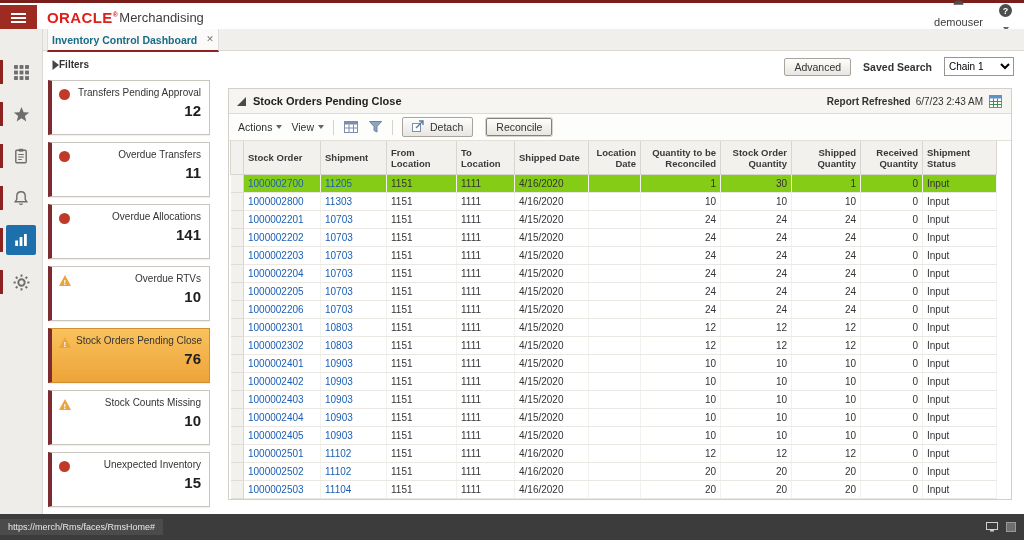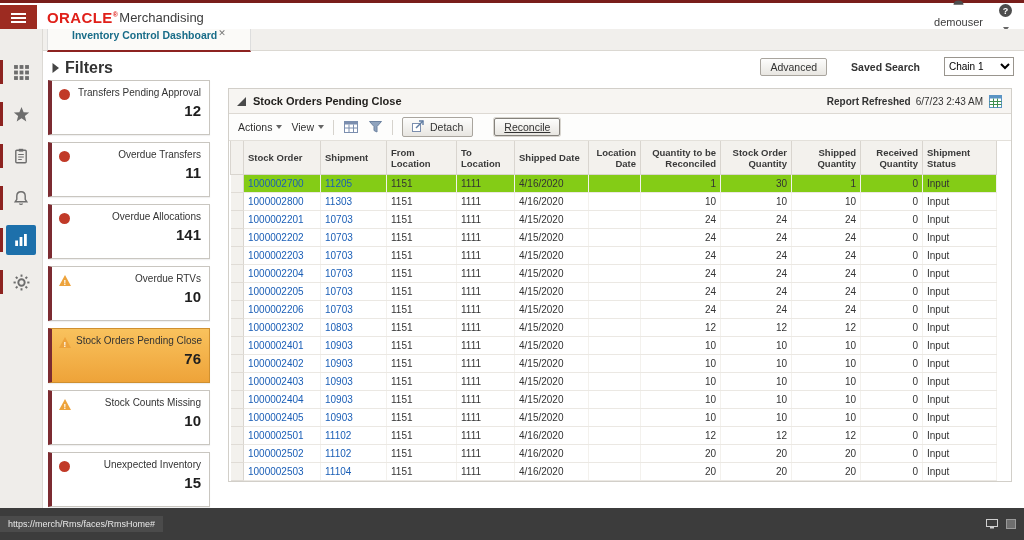--- a/index.html
+++ b/index.html
@@ -18,90 +18,90 @@
   .topbar-right{margin-left:auto;display:flex;align-items:center;gap:16px;padding-right:12px;}
   .user-menu,.help-menu{display:flex;align-items:center;gap:10px;cursor:pointer;font-size:11px;color:#3d3d3d;flex-direction:column;}
   .help-circle{width:13px;height:13px;border-radius:50%;background:#4d4d4d;color:#fff;font-size:9px;
                font-weight:bold;display:flex;align-items:center;justify-content:center;}
   .caret{width:0;height:0;border-left:3.5px solid transparent;border-right:3.5px solid transparent;
          border-top:4px solid #666;display:inline-block;}
 
   
   .tabstrip{position:absolute;top:29px;left:42px;right:0;height:21px;background:#f1efec;
             border-bottom:1px solid #dbd8d2;}
-  .tab{position:absolute;left:5px;top:0;height:21px;display:flex;gap:1px;padding:0 24px;
+  .tab{position:absolute;left:5px;top:0;height:21px;display:flex;align-items:center;gap:9px;padding:0 4px;
        background:#fbfaf8;border-left:1px solid #ddd;border-right:1px solid #ddd;
        border-bottom:2px solid #8d2320;cursor:pointer;}
   .tab-label{font-size:10.5px;font-weight:bold;color:#186c88;white-space:nowrap;}
   .tab-close{font-size:9px;color:#777;line-height:1;cursor:pointer;}
 
   
   .rail{position:absolute;top:29px;left:0;width:42px;bottom:16px;background:#efedea;
         border-right:1px solid #dcd9d4;}
   .rail-item{position:relative;height:42px;display:flex;align-items:center;justify-content:center;cursor:pointer;}
   .rail-item:first-child{margin-top:22px;}
   .rail-item::before{content:"";position:absolute;left:0;top:9px;width:3px;height:24px;background:#8d2320;}
   .rail-iconbox{width:30px;height:30px;display:flex;align-items:center;justify-content:center;border-radius:2px;}
   .rail-item.active .rail-iconbox{background:#1d70ab;}
   .rail-icon{display:flex;}
 
   
-  .filters-hdr{position:absolute;left:52px;top:59px;display:flex;align-items:center;gap:6px;
-               font-size:16px;font-weight:bold;color:#333;cursor:pointer;}
+  .filters-hdr{position:absolute;left:52px;top:59px;display:flex;align-items:center;
+               font-size:10px;font-weight:bold;color:#333;cursor:pointer;}
   .tiles{position:absolute;left:48px;top:80px;width:162px;}
   .tile{position:relative;height:47px;margin-bottom:7px;background:#fff;border:1px solid #c9c6c0;
         border-left:4px solid #7c2b31;padding:6px 8px 0 24px;cursor:pointer;box-shadow:0 1px 1px rgba(0,0,0,.06);}
   .tile.selected{background:linear-gradient(#f9c25d,#eea339);border-color:#cf9030;border-left-color:#7c2b31;}
   .sev{position:absolute;left:7px;top:8px;}
   .sev.critical{width:11px;height:11px;border-radius:50%;background:#c13a28;}
   .sev.warning{width:0;height:0;border-left:6px solid transparent;border-right:6px solid transparent;
                border-bottom:11px solid #eda33c;}
   .sev.warning::after{content:"!";position:absolute;left:-1.5px;top:2.5px;color:#fff;font-size:8px;font-weight:bold;}
   .tile-title{font-size:10px;text-align:right;line-height:12px;color:#333;white-space:nowrap;}
   .tile-count{font-size:15px;font-weight:bold;text-align:right;margin-top:3px;color:#1e1e1e;}
 
   
-  .search-row{position:absolute;top:57px;right:10px;display:flex;align-items:center;gap:24px;}
+  .search-row{position:absolute;top:57px;right:10px;display:flex;align-items:center;gap:12px;}
   .btn{font-size:10.5px;color:#333;padding:2px 9px;background:linear-gradient(#fdfdfc,#e8e6e1);
        border:1px solid #a9a59e;border-radius:2px;cursor:pointer;font-family:inherit;}
   .saved-label{font-size:10.5px;font-weight:bold;}
   .saved-select{width:70px;height:19px;font-size:10px;font-family:inherit;border:1px solid #99958e;background:#fff;}
 
   
   .panel{position:absolute;left:228px;top:88px;width:782px;background:#fff;border:1px solid #d2cfc9;}
   .panel-hdr{height:24px;display:flex;align-items:center;gap:7px;padding:0 8px;background:#f7f5f2;
              border-bottom:1px solid #ddd9d3;}
   .panel-title{font-size:11px;font-weight:bold;color:#211f1c;}
   .panel-hdr-right{margin-left:auto;display:flex;align-items:center;gap:5px;}
   .rr-label{font-size:10px;font-weight:bold;}
   .rr-value{font-size:10px;}
   .toolbar{height:26px;display:flex;align-items:center;gap:9px;padding:0 9px;border-bottom:1px solid #e3e0da;
            background:#fdfdfc;}
   .menu{display:flex;align-items:center;gap:4px;font-size:10.5px;cursor:pointer;color:#2f2f2f;}
   .tsep{width:1px;height:15px;background:#d6d3cd;}
   .iconbtn{display:flex;align-items:center;background:none;border:none;padding:1px;cursor:pointer;}
   .btn-flat{display:flex;align-items:center;gap:5px;}
-  .btn-reconcile{border:1px solid #85827c;box-shadow:0 0 0 1px #d8d5cf;margin-left:12px;text-decoration:underline;}
+  .btn-reconcile{border:1px solid #85827c;box-shadow:0 0 0 1px #d8d5cf;margin-left:4px;}
 
   
   .grid{border-collapse:collapse;table-layout:fixed;width:766px;margin:0 1px;font-size:10px;}
   .grid th{background:#f3f1ed;border:1px solid #d9d5cf;border-top:none;font-size:9.5px;font-weight:bold;
            color:#3a3a3a;padding:2px 4px;height:29px;text-align:left;vertical-align:middle;line-height:11px;}
   .grid th.num{text-align:right;}
   .grid th.rowsel,.grid td.rowsel{background:#f3f1ed;border-right:1px solid #d9d5cf;padding:0;}
   .grid td{height:17px;padding:0 4px;border-bottom:1px solid #ebe8e3;border-right:1px solid #f3f1ed;
            white-space:nowrap;overflow:hidden;color:#333;}
   .grid td.num{text-align:right;}
   .grid td.rowsel{border-bottom:1px solid #e0dcd6;}
   .grid tr.selected td{background:#84cc16;}
   .grid tr.selected td.rowsel{background:#f3f1ed;}
   .lnk{color:#1a5eb6;text-decoration:none;cursor:pointer;}
 
   
-  .statusbar{position:absolute;left:0;right:0;bottom:0;height:32px;background:#3c3c3c;display:flex;align-items:center;}
+  .statusbar{position:absolute;left:0;right:0;bottom:0;height:26px;background:#3c3c3c;display:flex;align-items:center;}
   .status-url{height:16px;display:flex;align-items:center;background:#4b4b4b;color:#e8e8e8;font-size:9px;padding:0 8px;}
   .status-right{margin-left:auto;display:flex;align-items:center;gap:8px;padding-right:8px;}
 </style>
 </head>
 <body>
 
 <header class="topbar">
   <button class="hamburger">
     <span class="hamb">
         <i></i>
@@ -464,20 +464,34 @@
           <td class="">4/15/2020</td>
           <td class="num"></td>
           <td class="num">24</td>
           <td class="num">24</td>
           <td class="num">24</td>
           <td class="num">0</td>
           <td class="">Input</td>
         </tr>
         <tr>
           <td class="rowsel"></td>
+          <td class=""><a class="lnk">1000002301</a></td>
+          <td class=""><a class="lnk">10803</a></td>
+          <td class="">1151</td>
+          <td class="">1111</td>
+          <td class="">4/15/2020</td>
+          <td class="num"></td>
+          <td class="num">12</td>
+          <td class="num">12</td>
+          <td class="num">12</td>
+          <td class="num">0</td>
+          <td class="">Input</td>
+        </tr>
+        <tr>
+          <td class="rowsel"></td>
           <td class=""><a class="lnk">1000002302</a></td>
           <td class=""><a class="lnk">10803</a></td>
           <td class="">1151</td>
           <td class="">1111</td>
           <td class="">4/15/2020</td>
           <td class="num"></td>
           <td class="num">12</td>
           <td class="num">12</td>
           <td class="num">12</td>
           <td class="num">0</td>

